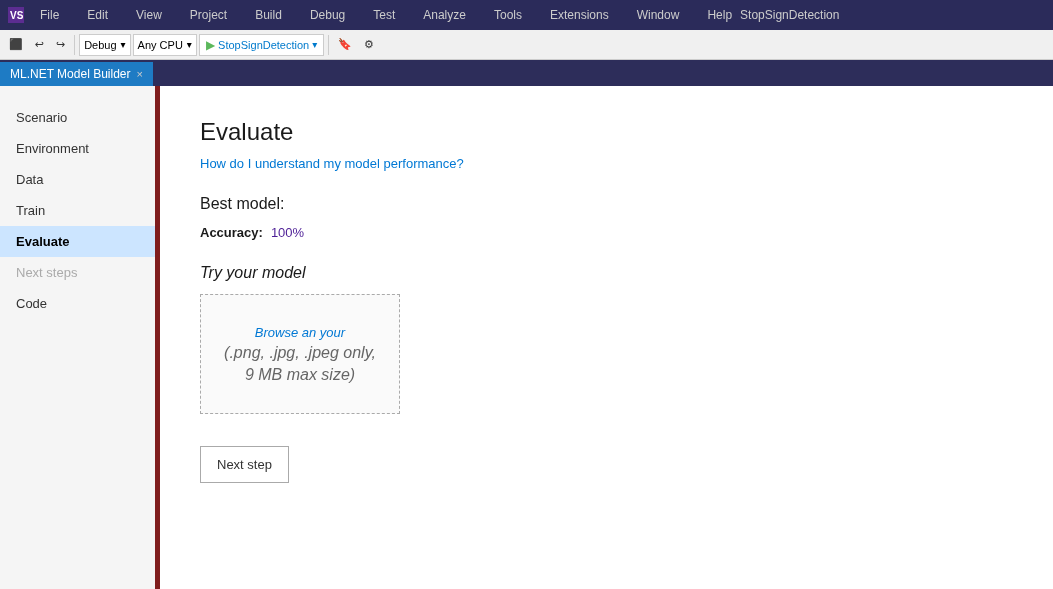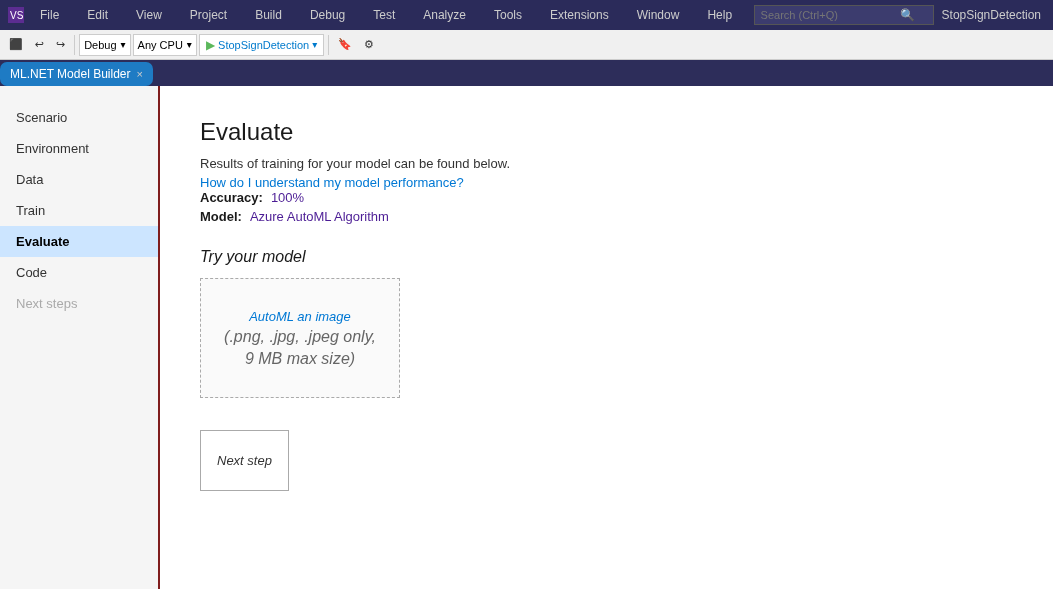--- a/index.html
+++ b/index.html
@@ -17,21 +17,21 @@
     .title-bar-left {
       display: flex;
       align-items: center;
       padding: 0 8px;
       gap: 12px;
     }
     .title-bar-logo {
       width: 16px; height: 16px;
       background: #14532d;
       display: flex; align-items: center; justify-content: center;
-      color: #fff; font-size: 10px; font-weight: normal;
+      color: #fff; font-size: 10px; font-weight: bold;
     }
     .title-bar-menus {
       display: flex; gap: 12px;
     }
     .title-bar-menu-item {
       padding: 2px 8px;
       color: #ccc;
       cursor: pointer;
       font-size: 12px;
     }
@@ -108,39 +108,38 @@
     }
     .doc-tab {
       background: #1e7bc4;
       height: 24px;
       display: flex;
       align-items: center;
       padding: 0 10px;
       color: #fff;
       font-size: 12px;
       gap: 6px;
-      border-radius: 7px;
     }
     .doc-tab-close {
       cursor: pointer;
       color: #ccc;
       font-size: 11px;
     }
 
     
     .main-layout {
       display: flex;
       height: calc(589px - 30px - 30px - 26px);
     }
 
     
     .sidebar {
       width: 160px;
       background: #f5f5f5;
-      border-right: 2px solid #7f1d1d;
+      border-right: 5px solid #7f1d1d;
       padding-top: 16px;
     }
     .sidebar-item {
       padding: 8px 16px;
       font-size: 13px;
       color: #333;
       cursor: pointer;
     }
     .sidebar-item.active {
       background: #cce5ff;
@@ -215,27 +214,26 @@
     }
     .browse-hint {
       font-size: 16px;
       color: #666;
       margin-top: 4px;
       text-align: center;
     }
 
     .next-step-btn {
       margin-top: 32px;
-      padding: 22px 16px;
+      padding: 10px 16px;
       background: #fff;
       border: 1px solid #aaa;
       font-size: 13px;
       cursor: pointer;
       color: #333;
-      font-style: italic;
     }
 
     
     .icon-play { color: #5cb85c; font-size: 12px; }
     .chevron { font-size: 10px; }
   </style>
 </head>
 <body>
 
 <div class="title-bar">
@@ -254,24 +252,20 @@
     <span class="title-bar-menu-item">Project</span>
     <span class="title-bar-menu-item">Build</span>
     <span class="title-bar-menu-item">Debug</span>
     <span class="title-bar-menu-item">Test</span>
     <span class="title-bar-menu-item">Analyze</span>
     <span class="title-bar-menu-item">Tools</span>
     <span class="title-bar-menu-item">Extensions</span>
     <span class="title-bar-menu-item">Window</span>
     <span class="title-bar-menu-item">Help</span>
   </div>
-  <div class="title-bar-search">
-    <input type="text" placeholder="Search (Ctrl+Q)" style="">
-    <span>🔍</span>
-  </div>
   <span class="title-bar-app-name">StopSignDetection</span>
 </div>
 
 <div class="toolbar">
   <div class="toolbar-btn">⬛</div>
   <div class="toolbar-btn">↩</div>
   <div class="toolbar-btn">↪</div>
   <div class="toolbar-separator"></div>
   <div class="toolbar-dropdown">
     <span>Debug</span>
@@ -299,44 +293,40 @@
 </div>
 
 <div class="main-layout">
 
   <div class="sidebar">
     <div class="sidebar-item">Scenario</div>
     <div class="sidebar-item">Environment</div>
     <div class="sidebar-item">Data</div>
     <div class="sidebar-item">Train</div>
     <div class="sidebar-item active">Evaluate</div>
+    <div class="sidebar-item disabled">Next steps</div>
     <div class="sidebar-item">Code</div>
-    <div class="sidebar-item disabled">Next steps</div>
   </div>
 
   <div class="content">
     <h1 class="content-title">Evaluate</h1>
-    <p class="content-desc">Results of training for your model can be found below.</p>
     <a class="content-link">How do I understand my model performance?</a>
 
+    <h2 class="section-title">Best model:</h2>
     <div class="model-info">
       <div class="model-info-row">
         <span class="model-info-label">Accuracy:</span>
         <span class="model-info-value">100%</span>
       </div>
-      <div class="model-info-row">
-        <span class="model-info-label">Model:</span>
-        <span class="model-info-value">Azure AutoML Algorithm</span>
-      </div>
     </div>
 
     <div class="try-model-section">
       <h2 class="section-title">Try your model</h2>
       <div class="browse-area">
-        <a class="browse-link">AutoML an image</a>
+        <a class="browse-link">Browse an your</a>
         <p class="browse-hint">(.png, .jpg, .jpeg only,</p>
         <p class="browse-hint">9 MB max size)</p>
       </div>
     </div>
 
     <button class="next-step-btn">Next step</button>
   </div>
 
 </div>
 

